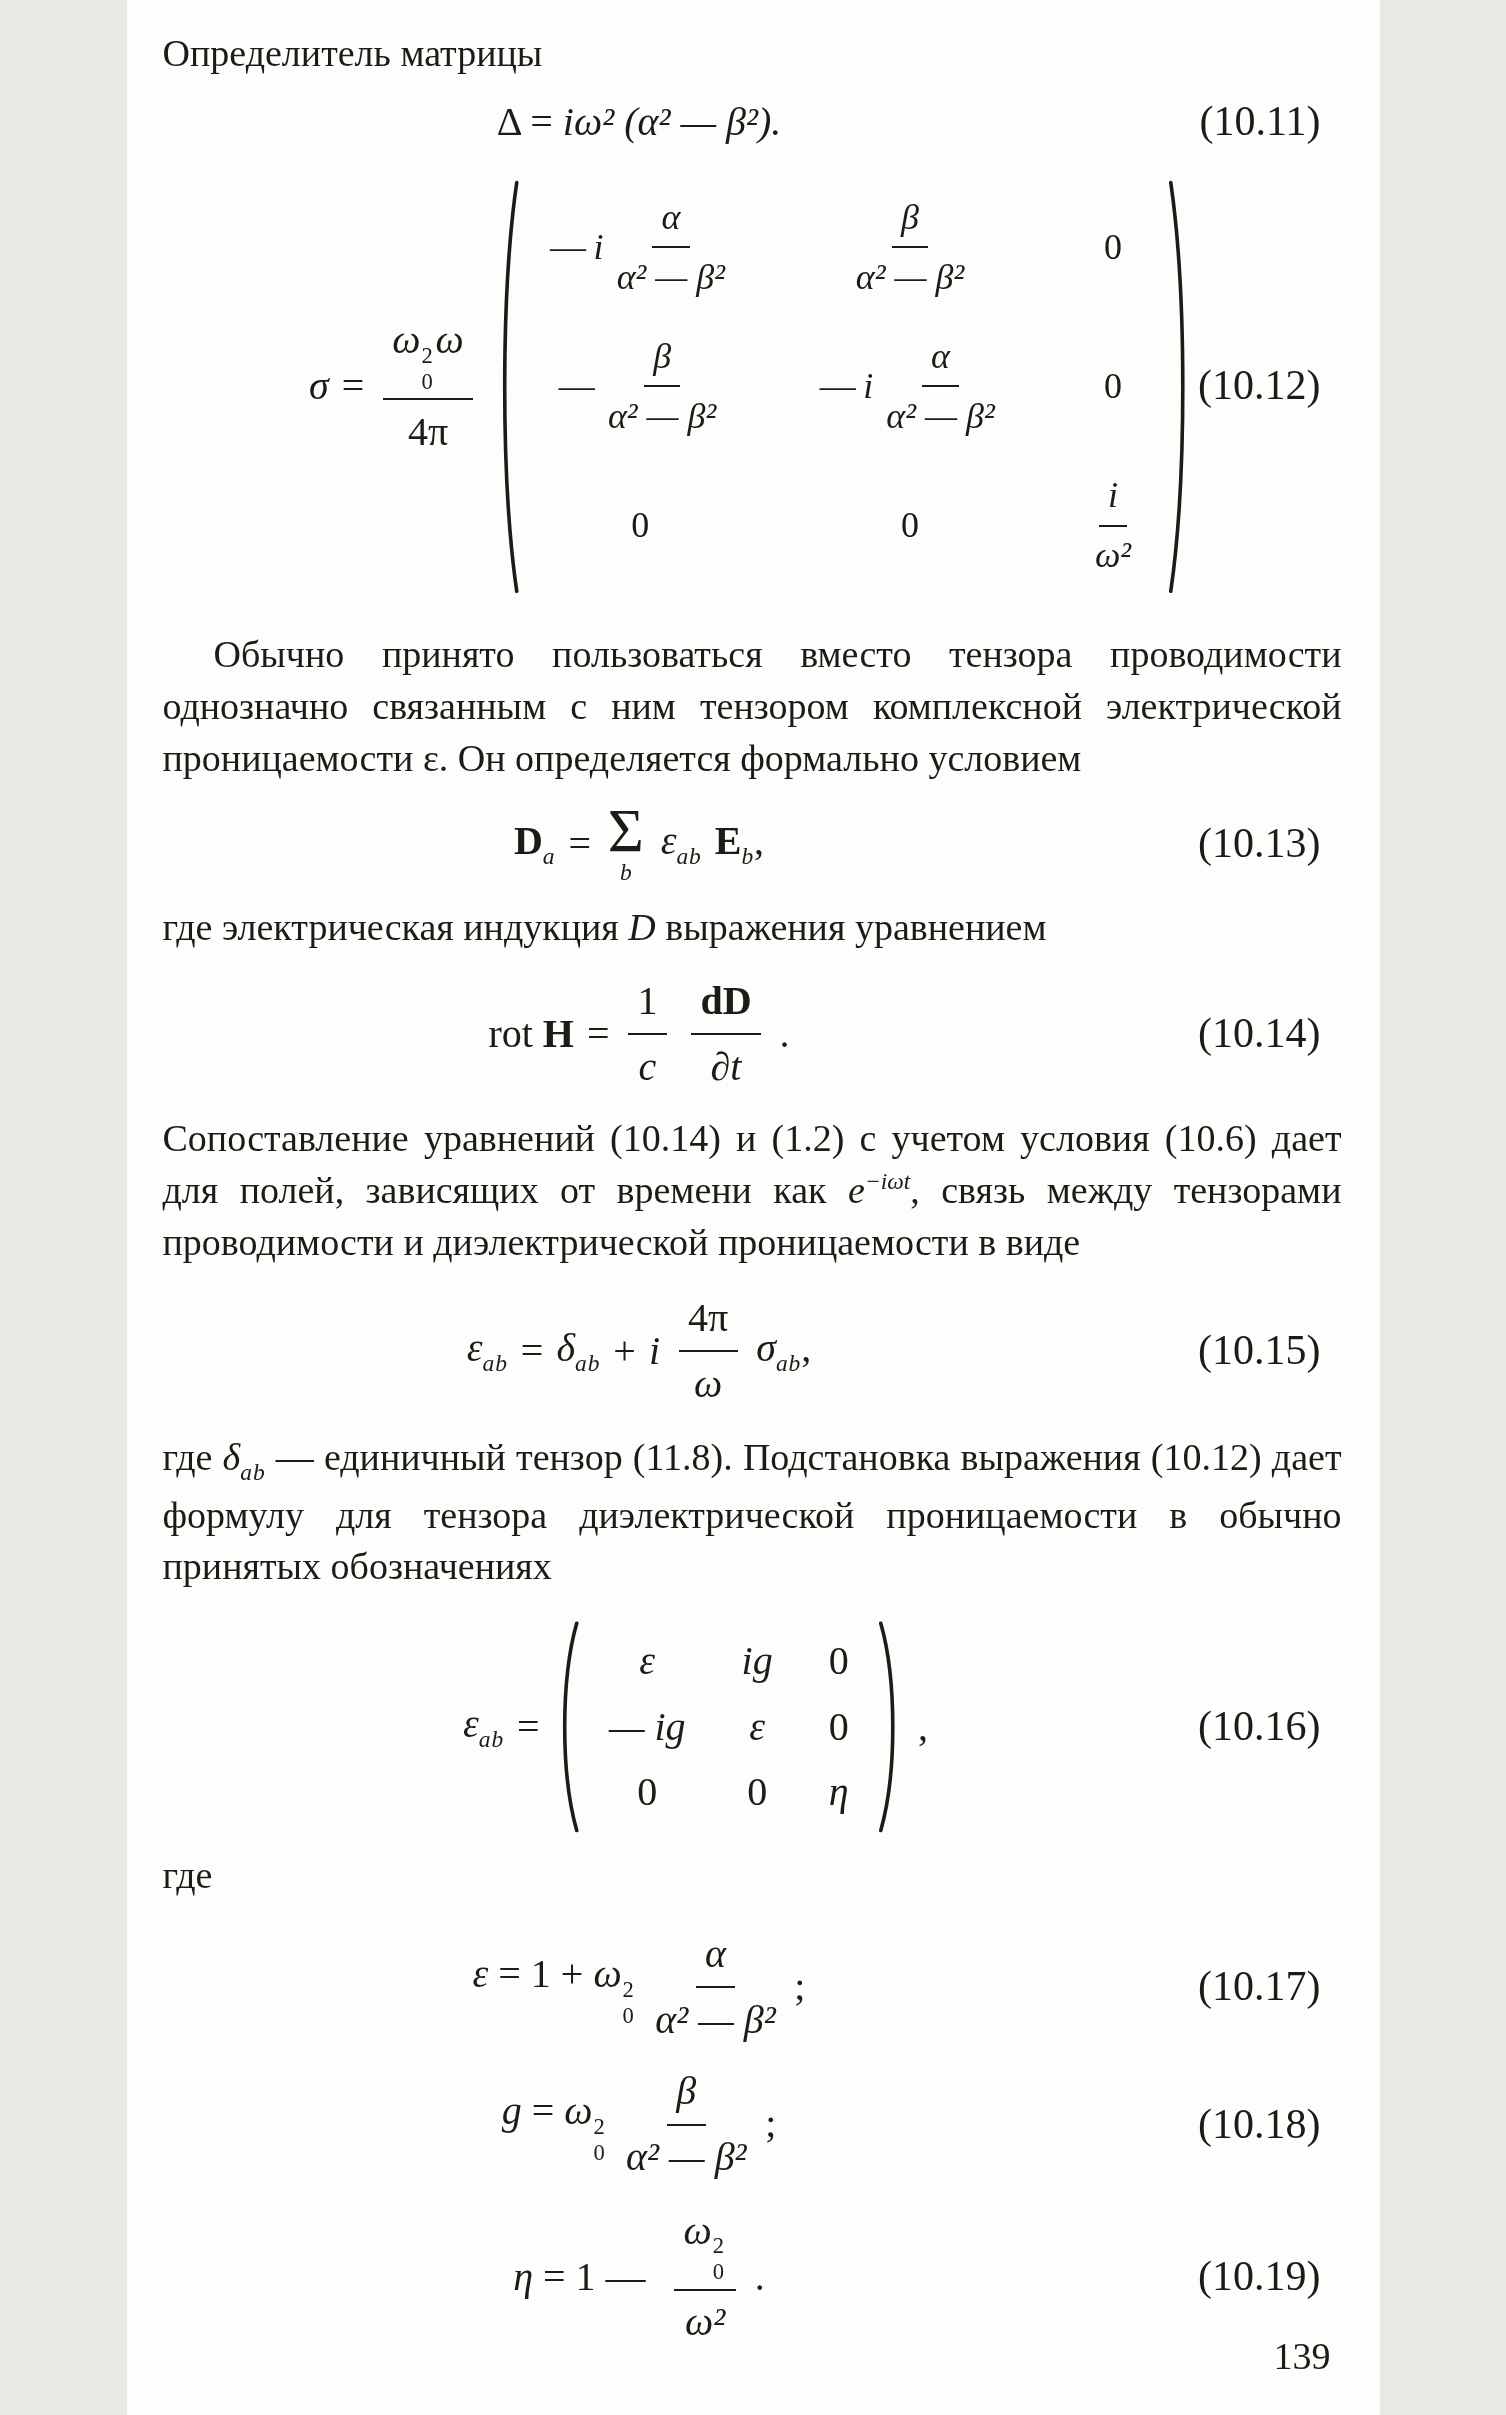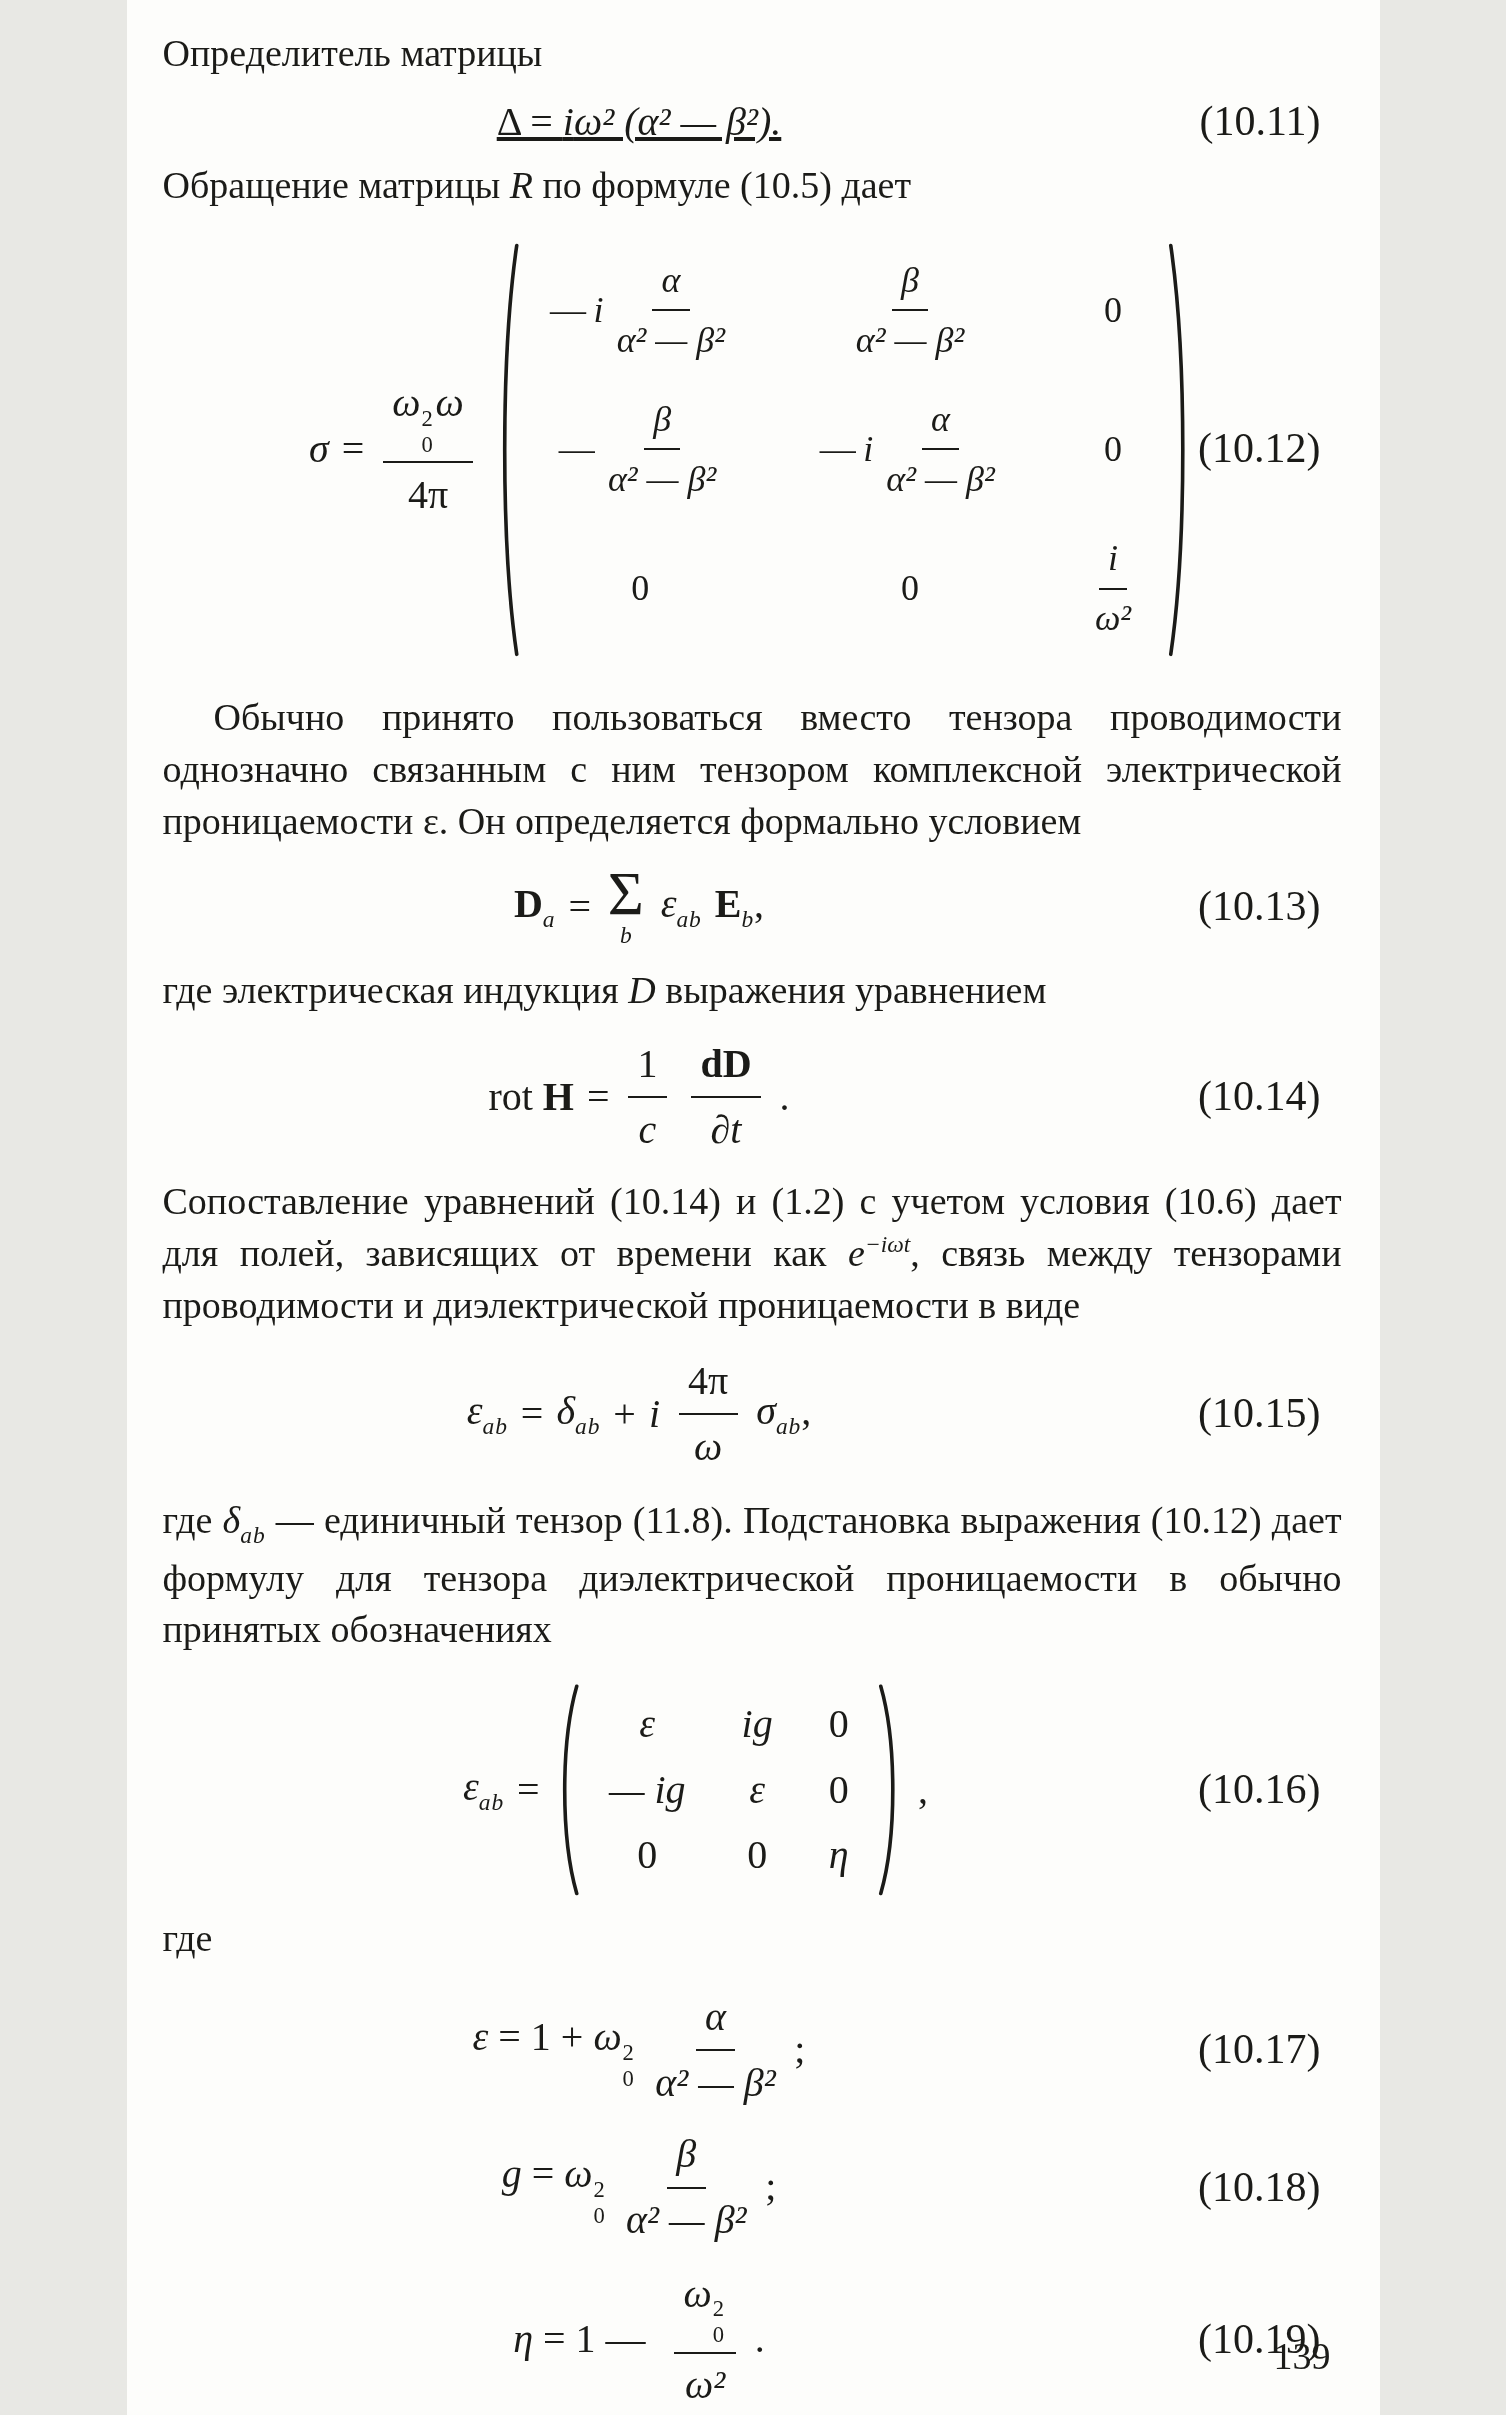--- a/index.html
+++ b/index.html
@@ -22,21 +22,21 @@
   .it { font-style: italic; }
   .bf { font-weight: 700; }
 
   
   .eq { position: relative; display: flex; justify-content: center; align-items: center; font-size: 40px; }
   .eq-main { display: inline-flex; align-items: center; gap: 13px; margin-right: 226px; }
   .eq.no-shift .eq-main { margin-right: 0; }
   .eq.small-shift .eq-main { margin-right: 113px; }
   .eq-tag { position: absolute; right: 21px; top: 50%; transform: translateY(-50%); font-size: 42px; }
 
-  .m-eq11 { margin: 15px 0 11.3px; text-decoration: underline; }
+  .m-eq11 { margin: 15px 0 11.3px; }
   .m-eq12 { margin: 24.5px 0 30px; }
   .m-eq13 { margin: 19px 0 17px; }
   .m-eq14 { margin: 21px 0 19px; }
   .m-eq15 { margin: 22.6px 0 21px; }
   .m-eq16 { margin: 26px 0 15px; }
   .m-eq17 { margin: 26px 0 11.3px; justify-content: center; }
   .m-eq18 { margin: 17px 0 13px; }
   .m-eq19 { margin: 19px 0 0; }
   .m-p2 { margin-bottom: 3.8px; }
 
@@ -79,21 +79,20 @@
 
   <p class="para">Определитель матрицы</p>
 
   <div class="eq m-eq11">
     <span class="eq-main">
       <span class="atom"><span>Δ = </span><span class="it">i</span><span class="it">ω² (α² — β²).</span></span>
     </span>
     <span class="eq-tag">(10.11)</span>
   </div>
 
-  <p class="para m-p2"><span>Обращение матрицы </span><span class="it">R</span><span> по формуле (10.5) дает</span></p>
 
   <div class="eq m-eq12 no-shift">
     <span class="eq-main">
       <span class="tok it">σ</span>
       <span class="tok">=</span>
       <span class="frac">
         <span class="num"><span class="it">ω</span><span class="ss"><span class="ss-t">2</span><span class="ss-b">0</span></span><span class="it">ω</span></span>
         <span class="den">4π</span>
       </span>
       <span class="matrix">

